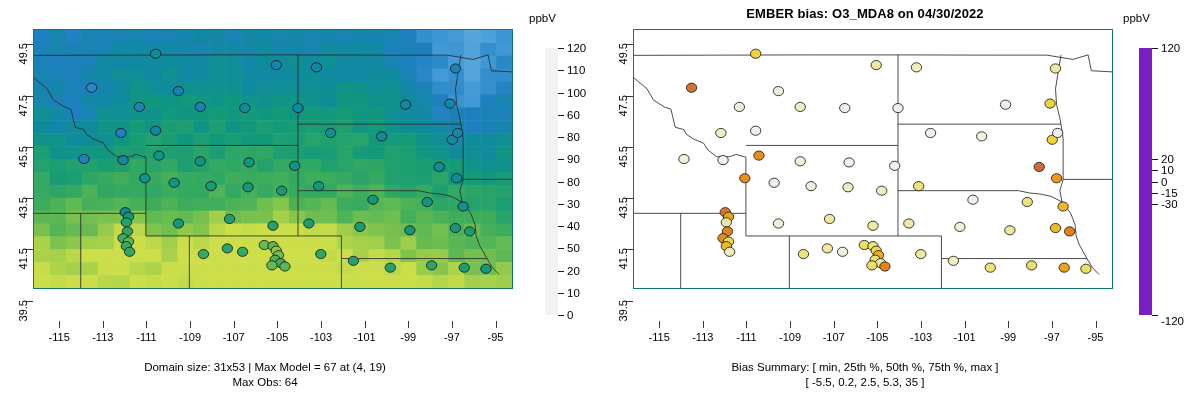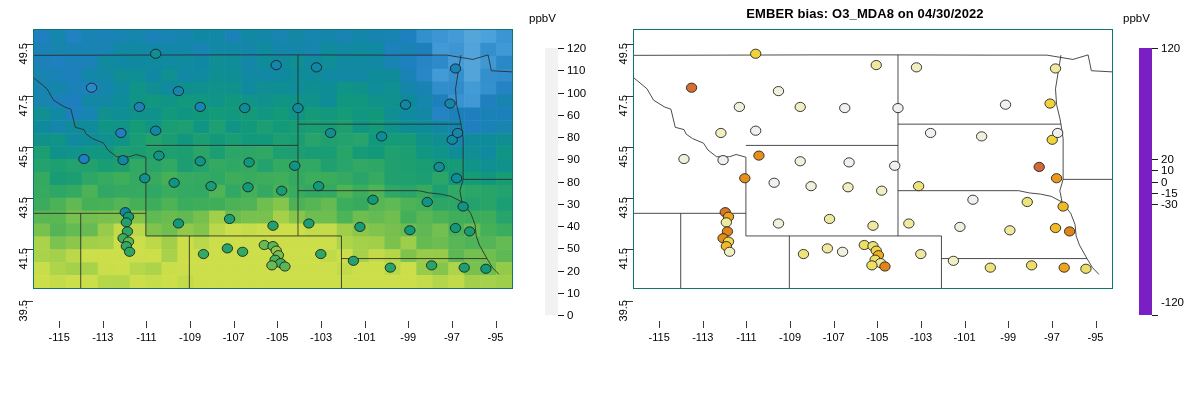--- a/index.html
+++ b/index.html
@@ -816,20 +816,24 @@
         <div class="xtick" style="left: 331.636px;"></div>
         <div class="xlabtxt" style="left: 331.636px;">-101</div>
         <div class="xtick" style="left: 375.273px;"></div>
         <div class="xlabtxt" style="left: 375.273px;">-99</div>
         <div class="xtick" style="left: 418.909px;"></div>
         <div class="xlabtxt" style="left: 418.909px;">-97</div>
         <div class="xtick" style="left: 462.545px;"></div>
         <div class="xlabtxt" style="left: 462.545px;">-95</div>
       </div>
 
+    <div class="caption">
+      <div>Domain size: 31x53 | Max Model = 67 at (4, 19)</div>
+      <div>Max Obs: 64</div>
+    </div>
 
     <div class="cbar-wrap" id="cbar-left-wrap">
       <div class="cbar-unit">ppbV</div>
       <div class="cbar">
           <div class="cbar-grad" id="cbar-left-grad" style="background: linear-gradient(rgb(242, 242, 242) 100%, rgb(217, 217, 217) 93.33%, rgb(168, 168, 168) 87.5%, rgb(127, 168, 196) 81.67%, rgb(78, 163, 221) 75%, rgb(31, 127, 192) 68.33%, rgb(15, 138, 158) 62.5%, rgb(17, 153, 122) 56.67%, rgb(63, 174, 90) 50%, rgb(143, 200, 74) 45%, rgb(234, 234, 74) 40%, rgb(245, 192, 58) 33.33%, rgb(239, 148, 22) 26.67%, rgb(224, 106, 18) 20%, rgb(201, 100, 74) 14.17%, rgb(221, 138, 168) 8.33%, rgb(242, 58, 90) 3.33%, rgb(251, 0, 20) 0%);"></div>
         </div>
       <div class="cbar-ticks" id="cbar-left-ticks">
           <div class="cbtick" style="top: 267px;"></div>
           <div class="cblab" style="top: 267px;">0</div>
           <div class="cbtick" style="top: 244.75px;"></div>
@@ -1010,29 +1014,33 @@
         <div class="xtick" style="left: 331.636px;"></div>
         <div class="xlabtxt" style="left: 331.636px;">-101</div>
         <div class="xtick" style="left: 375.273px;"></div>
         <div class="xlabtxt" style="left: 375.273px;">-99</div>
         <div class="xtick" style="left: 418.909px;"></div>
         <div class="xlabtxt" style="left: 418.909px;">-97</div>
         <div class="xtick" style="left: 462.545px;"></div>
         <div class="xlabtxt" style="left: 462.545px;">-95</div>
       </div>
 
+    <div class="caption">
+      <div>Bias Summary: [ min, 25th %, 50th %, 75th %, max ]</div>
+      <div>[ -5.5,  0.2,  2.5,  5.3,  35 ]</div>
+    </div>
 
     <div class="cbar-wrap" id="cbar-right-wrap" style="left:539px;">
       <div class="cbar-unit">ppbV</div>
       <div class="cbar">
           <div class="cbar-grad" id="cbar-right-grad" style="background: linear-gradient(rgb(122, 31, 196) 100%, rgb(154, 42, 224) 96.67%, rgb(184, 51, 240) 91.67%, rgb(168, 58, 245) 85.42%, rgb(106, 58, 240) 75%, rgb(42, 82, 232) 66.67%, rgb(31, 134, 224) 61.67%, rgb(23, 153, 198) 59.17%, rgb(18, 165, 154) 57.08%, rgb(20, 168, 116) 55%, rgb(63, 186, 127) 53.33%, rgb(143, 209, 166) 51.67%, rgb(216, 236, 224) 50.63%, rgb(240, 240, 238) 50%, rgb(242, 240, 212) 49.38%, rgb(236, 228, 122) 48.33%, rgb(240, 210, 58) 47.08%, rgb(239, 174, 28) 45.83%, rgb(226, 132, 26) 44.17%, rgb(207, 106, 58) 42.5%, rgb(207, 127, 143) 40.83%, rgb(216, 86, 106) 38.33%, rgb(224, 24, 40) 31.25%, rgb(192, 13, 24) 16.67%, rgb(142, 16, 16) 0%);"></div>
         </div>
       <div class="cbar-ticks" id="cbar-right-ticks">
           <div class="cbtick" style="top: 267px;"></div>
-          <div class="cblab" style="top: 254px;">-120</div>
+          <div class="cblab" style="top: 273px;">-120</div>
           <div class="cbtick" style="top: 155.75px;"></div>
           <div class="cblab" style="top: 155.75px;">-30</div>
           <div class="cbtick" style="top: 144.625px;"></div>
           <div class="cblab" style="top: 144.625px;">-15</div>
           <div class="cbtick" style="top: 133.5px;"></div>
           <div class="cblab" style="top: 133.5px;">0</div>
           <div class="cbtick" style="top: 122.375px;"></div>
           <div class="cblab" style="top: 122.375px;">10</div>
           <div class="cbtick" style="top: 111.25px;"></div>
           <div class="cblab" style="top: 111.25px;">20</div>

